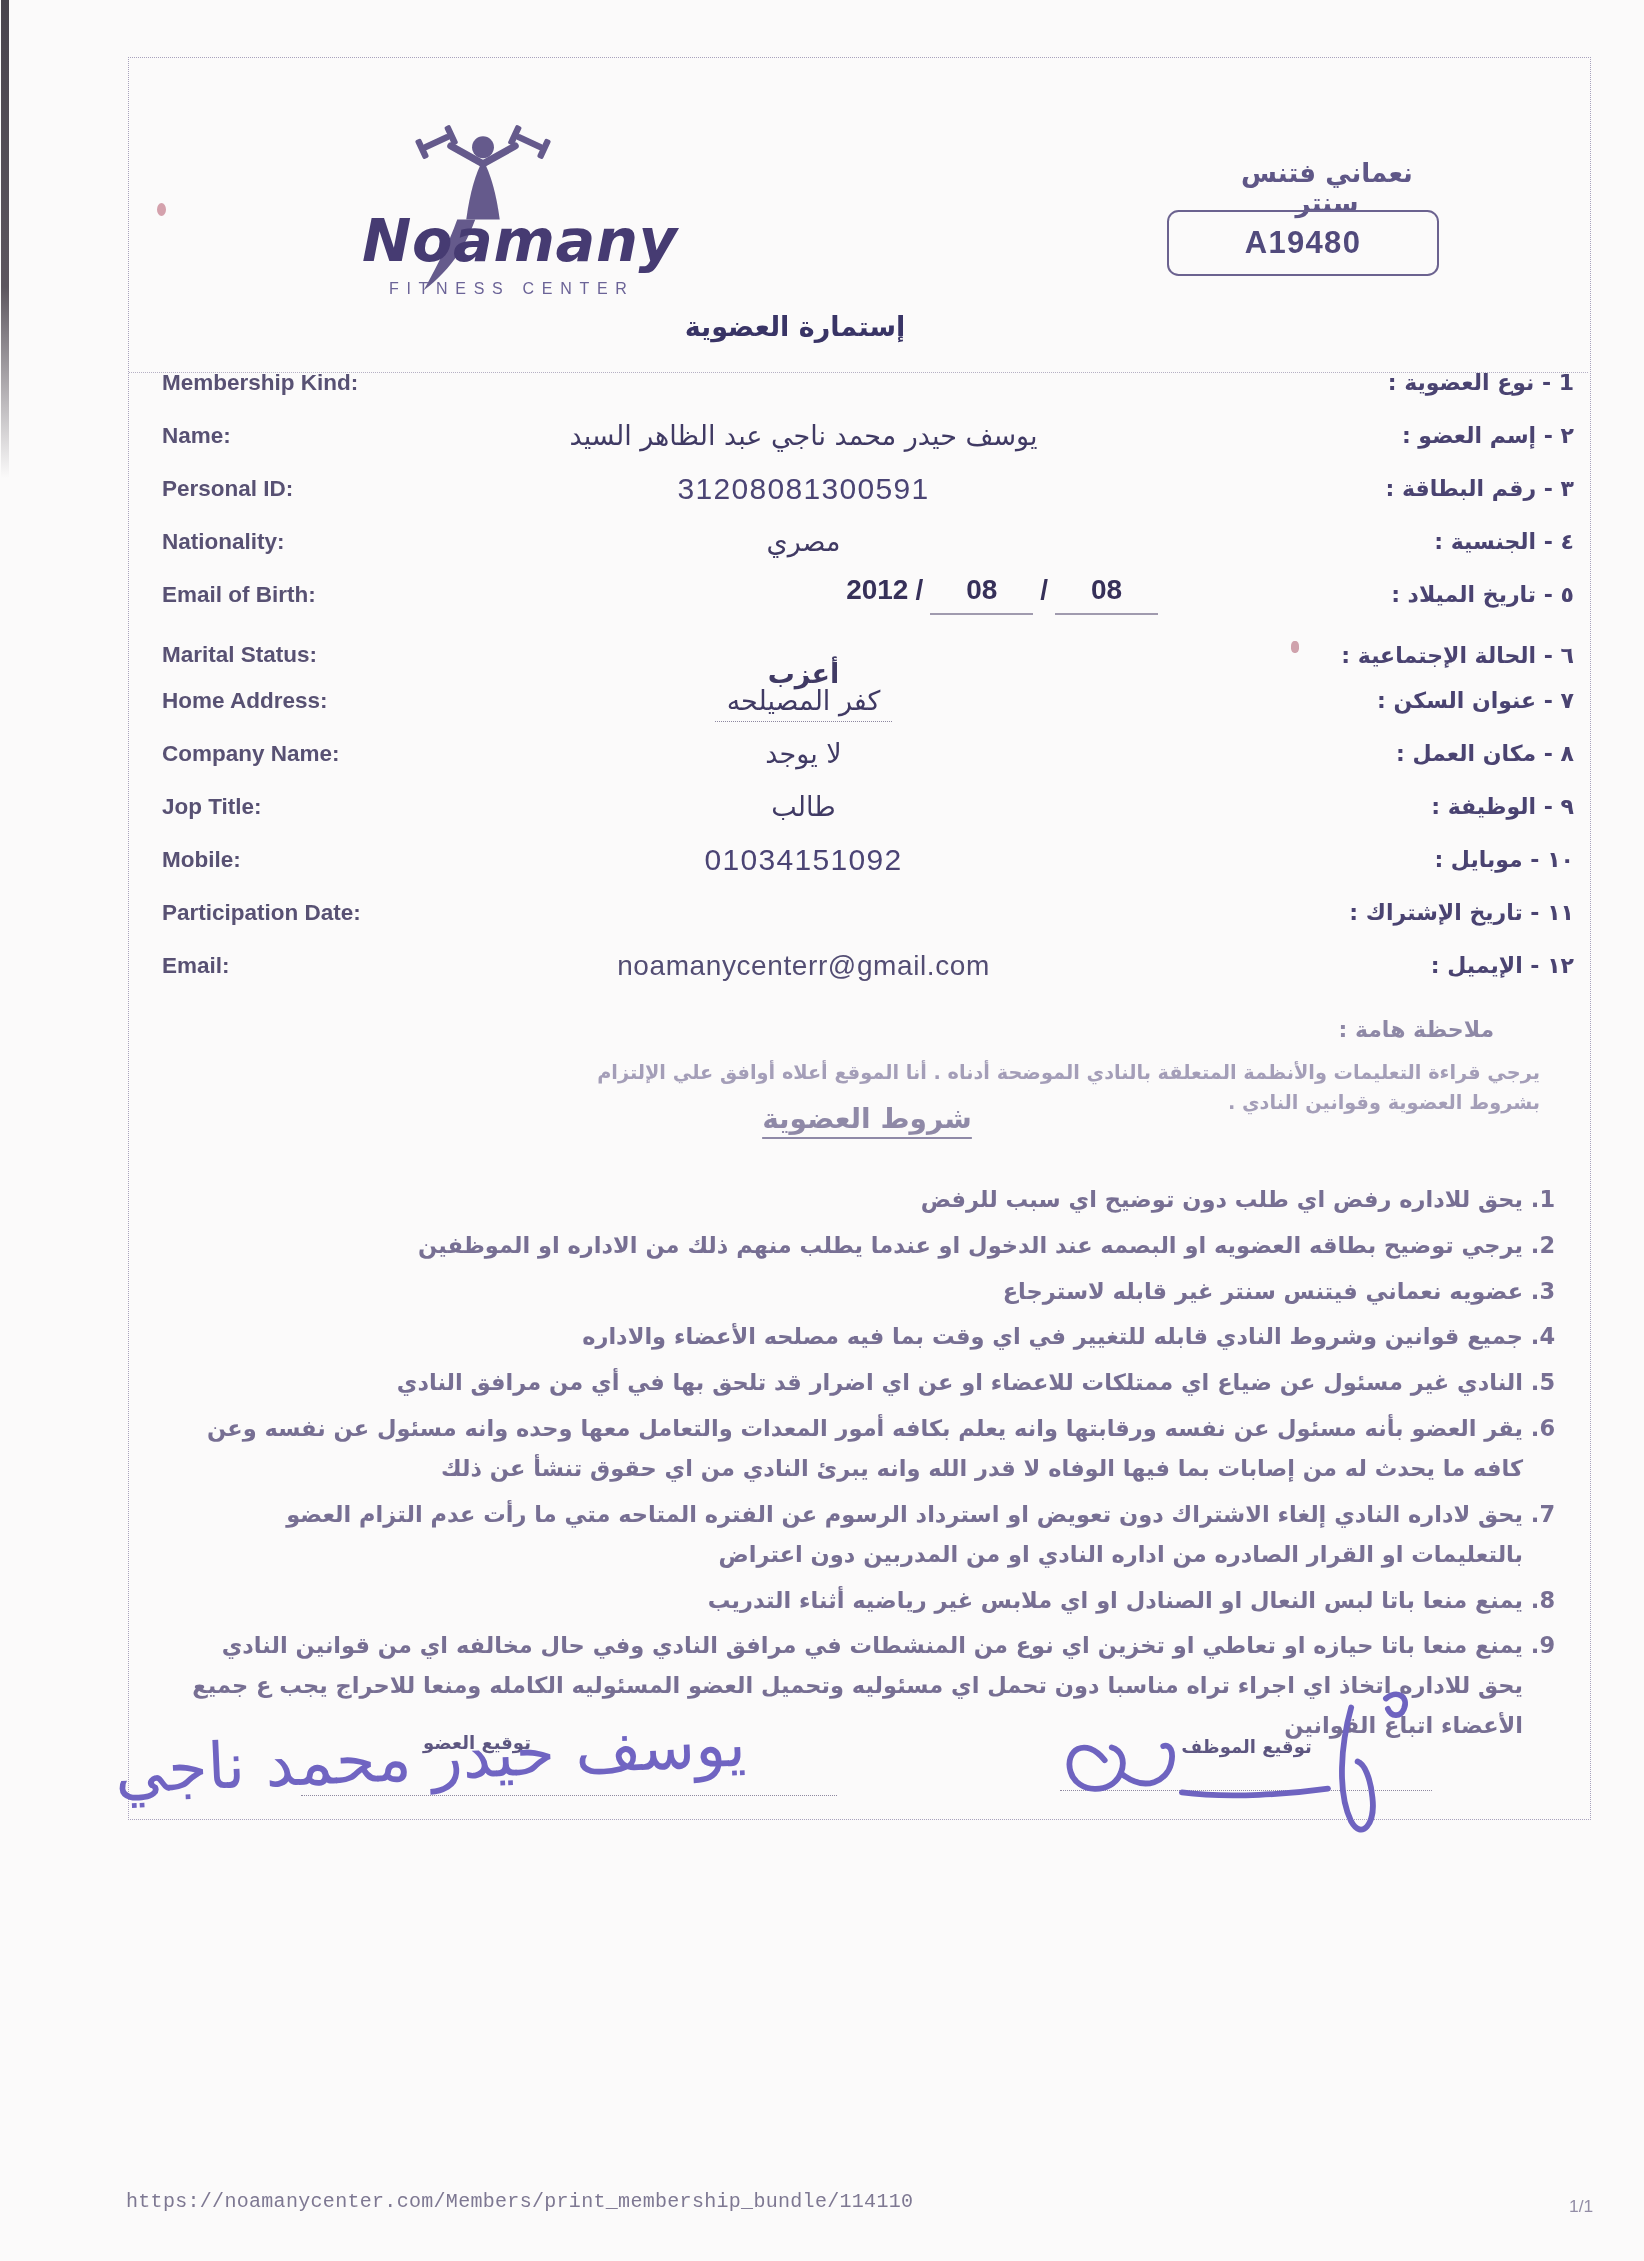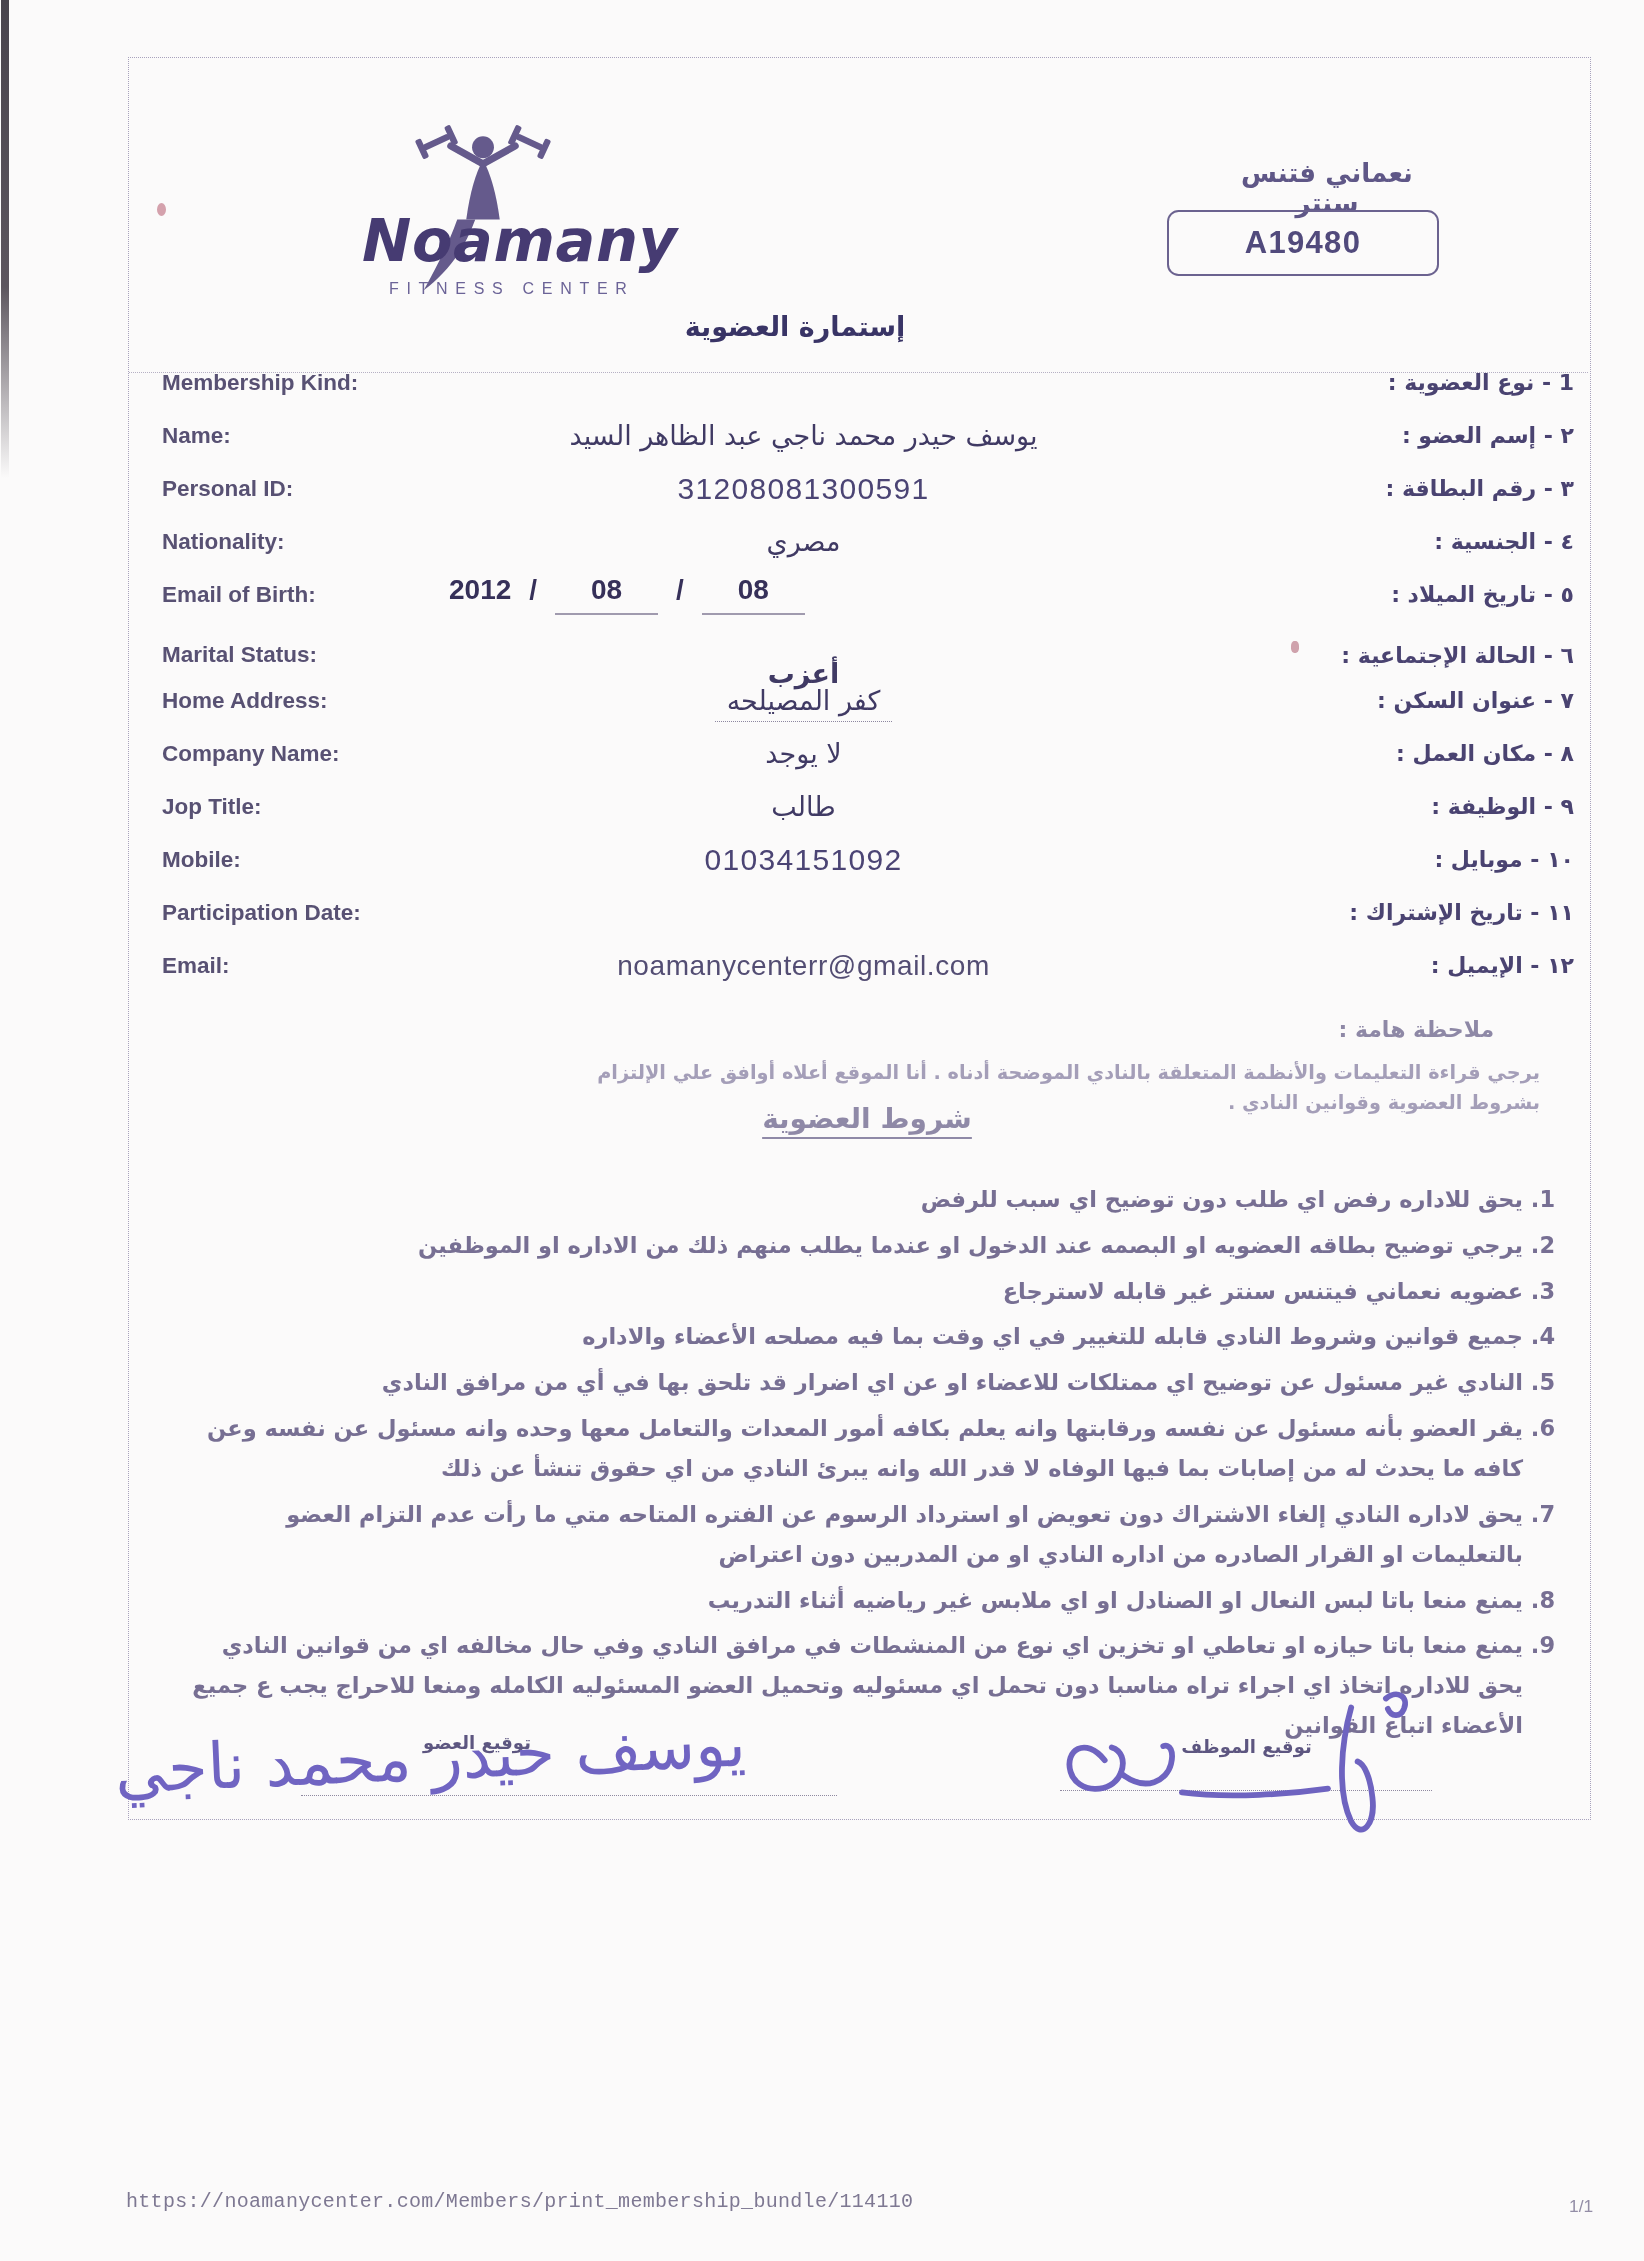--- a/index.html
+++ b/index.html
@@ -43,21 +43,21 @@
   .label-en{font-family:"Liberation Sans",sans-serif;font-weight:700;font-size:22.5px;color:#585173;
     padding-left:22px;white-space:nowrap;}
   .label-ar{direction:rtl;font-size:22px;font-weight:700;color:#4a4371;text-align:right;
     padding-right:17px;white-space:nowrap;}
   .value{text-align:center;font-size:27px;color:#403a64;}
   .v-ar{direction:rtl;}
   .v-bold{font-weight:bold;margin-top:37px;}
   .v-num{font-family:"Liberation Sans",sans-serif;font-size:30px;letter-spacing:1.3px;color:#4b4474;}
   .v-email{font-family:"Liberation Sans",sans-serif;font-size:28px;letter-spacing:0.6px;color:#534d73;}
   .u-dotted{border-bottom:1.9px dotted #8d87a0;padding:0 11.6px 5.2px;}
-  .dob{display:flex;justify-content:flex-start;align-items:baseline;gap:18px;
+  .dob{display:flex;justify-content:flex-end;align-items:baseline;gap:7px;
     font-family:"Liberation Sans",sans-serif;font-size:28px;font-weight:bold;color:#363059;}
   .dob .part-ul{min-width:103px;text-align:center;border-bottom:2.6px solid #a09aae;padding-bottom:6.4px;}
 
   
   .note-heading{position:absolute;left:128px;top:1017px;width:1366px;direction:rtl;text-align:right;
     font-size:22px;font-weight:bold;color:#8e88a6;}
   .note-body{position:absolute;left:535px;top:1058px;width:1005px;direction:rtl;text-align:right;
     font-size:19.3px;font-weight:bold;color:#a49eb8;line-height:30px;}
   .terms-heading{position:absolute;left:128px;top:1102px;width:1478px;text-align:center;
     font-size:28px;font-weight:bold;color:#8f89a7;direction:rtl;
@@ -211,21 +211,21 @@
   <div class="note-heading">ملاحظة هامة :</div>
   <div class="note-body">يرجي قراءة التعليمات والأنظمة المتعلقة بالنادي الموضحة أدناه . أنا الموقع أعلاه أوافق علي الإلتزام بشروط العضوية وقوانين النادي .</div>
 
   <div class="terms-heading">شروط العضوية</div>
   <div class="terms">
     <ol>
       <li>يحق للاداره رفض اي طلب دون توضيح اي سبب للرفض</li>
       <li>يرجي توضيح بطاقه العضويه او البصمه عند الدخول او عندما يطلب منهم ذلك من الاداره او الموظفين</li>
       <li>عضويه نعماني فيتنس سنتر غير قابله لاسترجاع</li>
       <li>جميع قوانين وشروط النادي قابله للتغيير في اي وقت بما فيه مصلحه الأعضاء والاداره</li>
-      <li>النادي غير مسئول عن توضيح اي ممتلكات للاعضاء او عن اي اضرار قد تلحق بها في أي من مرافق النادي</li>
+      <li>النادي غير مسئول عن ضياع اي ممتلكات للاعضاء او عن اي اضرار قد تلحق بها في أي من مرافق النادي</li>
       <li>يقر العضو بأنه مسئول عن نفسه ورقابتها وانه يعلم بكافه أمور المعدات والتعامل معها وحده وانه مسئول عن نفسه وعن كافه ما يحدث له من إصابات بما فيها الوفاه لا قدر الله وانه يبرئ النادي من اي حقوق تنشأ عن ذلك</li>
       <li>يحق لاداره النادي إلغاء الاشتراك دون تعويض او استرداد الرسوم عن الفتره المتاحه متي ما رأت عدم التزام العضو بالتعليمات او القرار الصادره من اداره النادي او من المدربين دون اعتراض</li>
       <li>يمنع منعا باتا لبس النعال او الصنادل او اي ملابس غير رياضيه أثناء التدريب</li>
       <li>يمنع منعا باتا حيازه او تعاطي او تخزين اي نوع من المنشطات في مرافق النادي وفي حال مخالفه اي من قوانين النادي يحق للاداره اتخاذ اي اجراء تراه مناسبا دون تحمل اي مسئوليه وتحميل العضو المسئوليه الكامله ومنعا للاحراج يجب ع جميع الأعضاء اتباع القوانين</li>
     </ol>
   </div>
 
   <div class="member-sig-label">توقيع العضو</div>
   <div class="member-sig-line"></div>
   <div class="member-signature">يوسف حيدر محمد ناجي</div>

